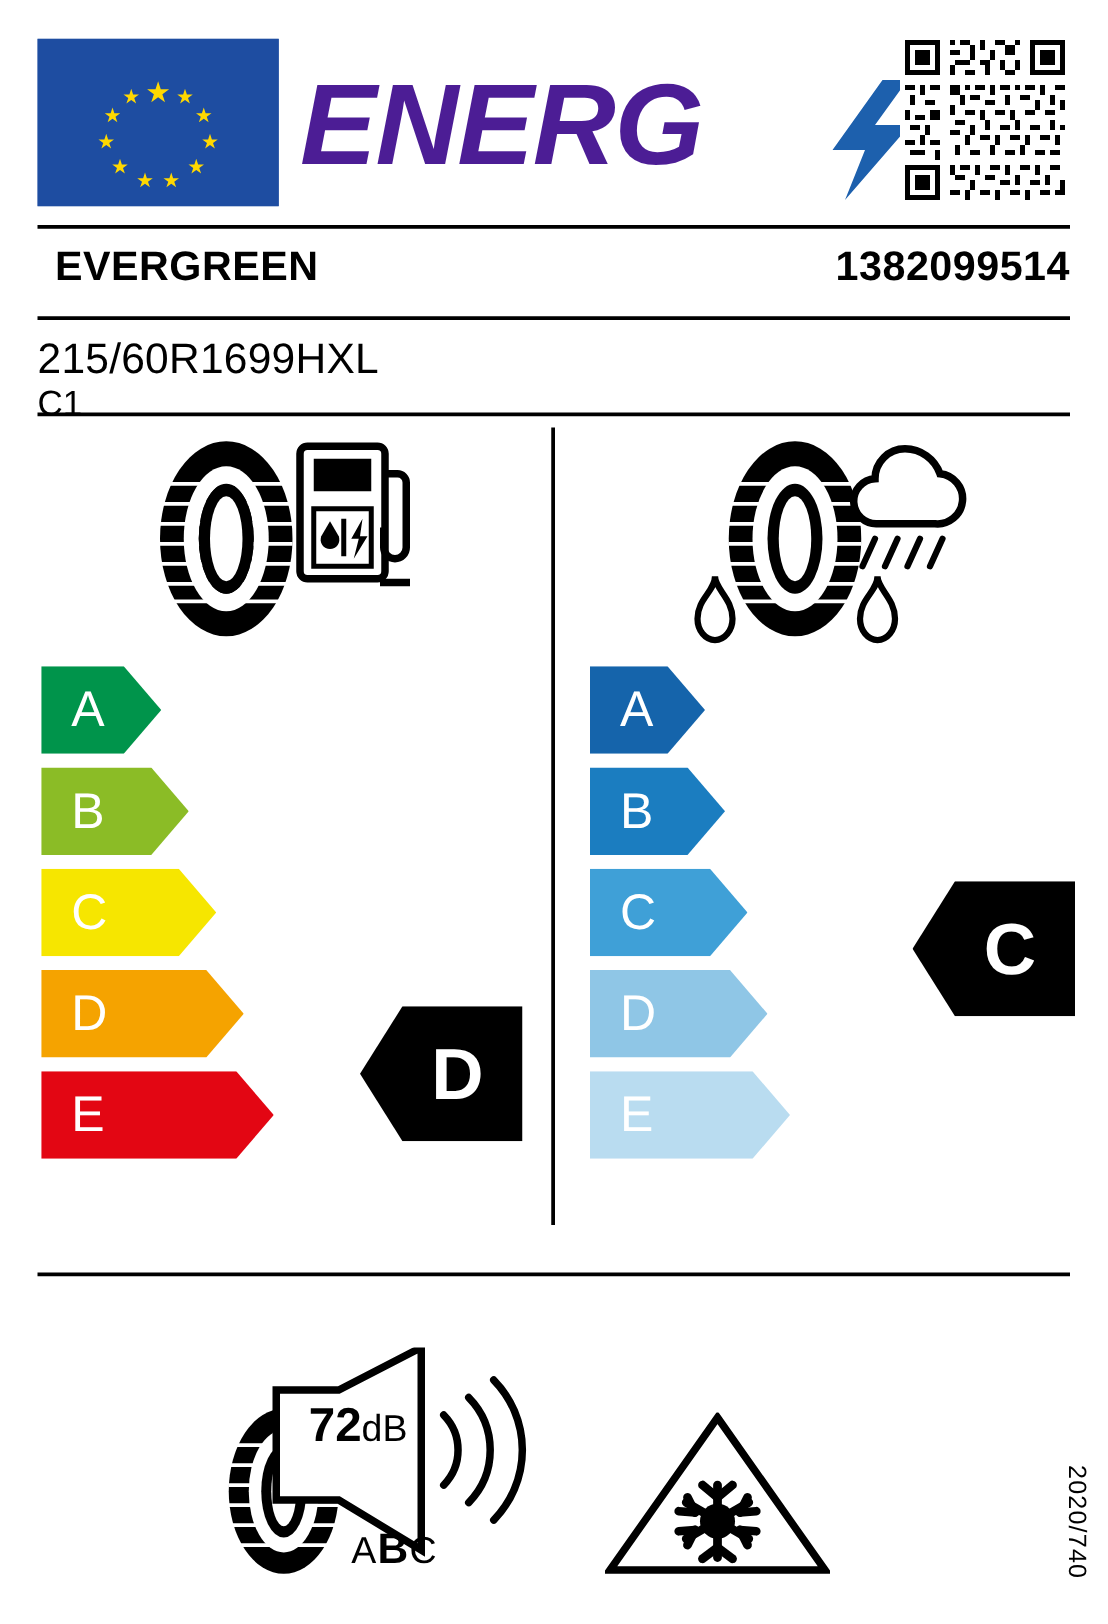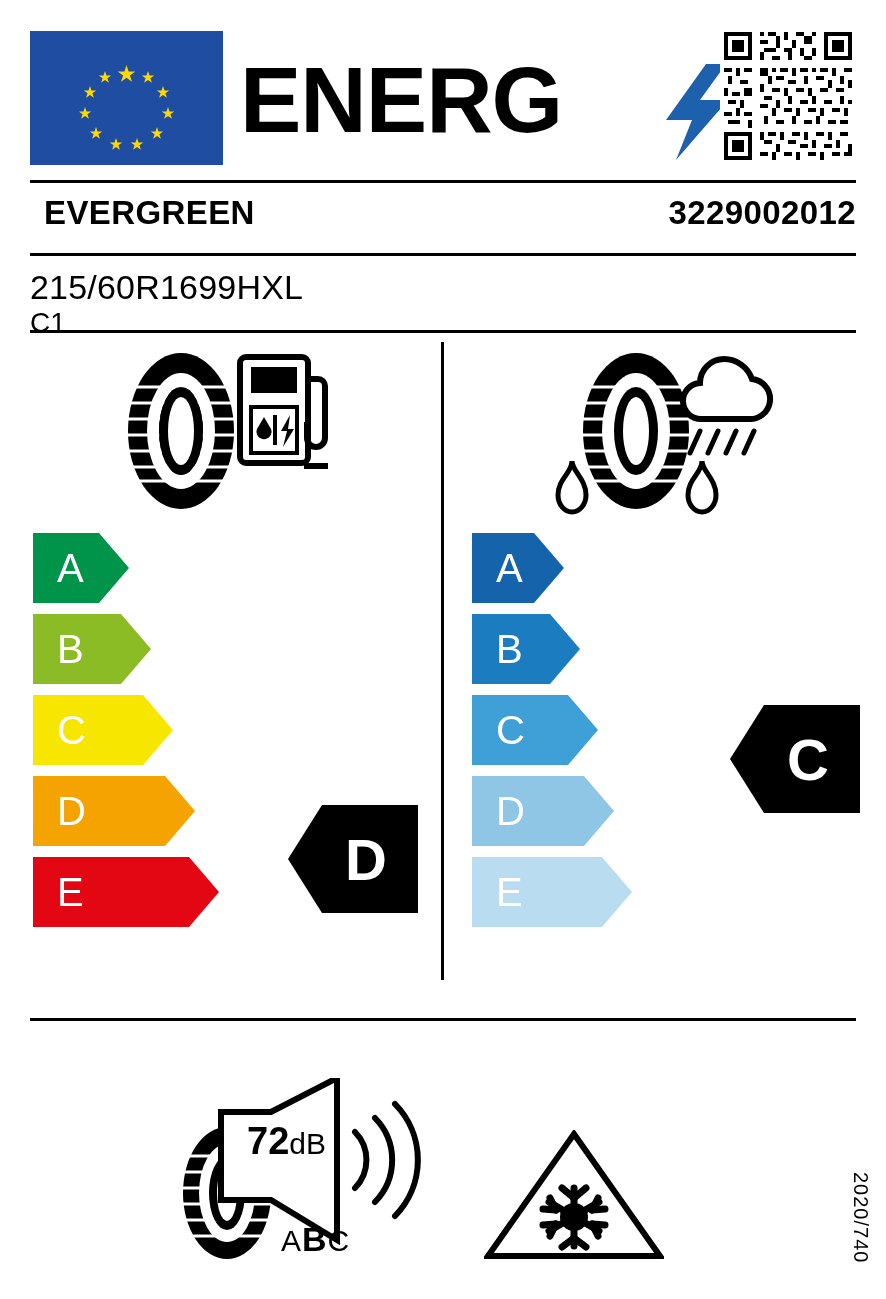--- a/index.html
+++ b/index.html
@@ -36,23 +36,24 @@
     background: #1e4da1;
   }
   .eu-flag svg { display: block; }
   .energy-word {
     position: absolute;
     left: 210px;
     top: 26px;
     font-size: 92px;
     font-weight: bold;
     letter-spacing: -1px;
-    color: #000000;
+    color: #4c1d95;
     line-height: 92px;
     font-family: "Liberation Sans", sans-serif;
+    font-style: italic;
   }
   .energy-bolt {
     position: absolute;
     left: 632px;
     top: 36px;
   }
   .qr {
     position: absolute;
     right: 0px;
     top: 0px;
@@ -379,21 +380,21 @@
           <rect x="31" y="31" width="2" height="1"></rect>
         </g>
       </svg>
     </div>
   </div>
 
   <div class="hr r1"></div>
 
   <div class="brand-row">
     <div class="brand-name">EVERGREEN</div>
-    <div class="brand-code">3229002012</div>
+    <div class="brand-code">1382099514</div>
   </div>
 
   <div class="hr r2"></div>
 
   <div class="size-row">
     <div class="tyre-size">215/60R1699HXL</div>
     <div class="tyre-class">C1</div>
   </div>
 
   <div class="hr r3"></div>

